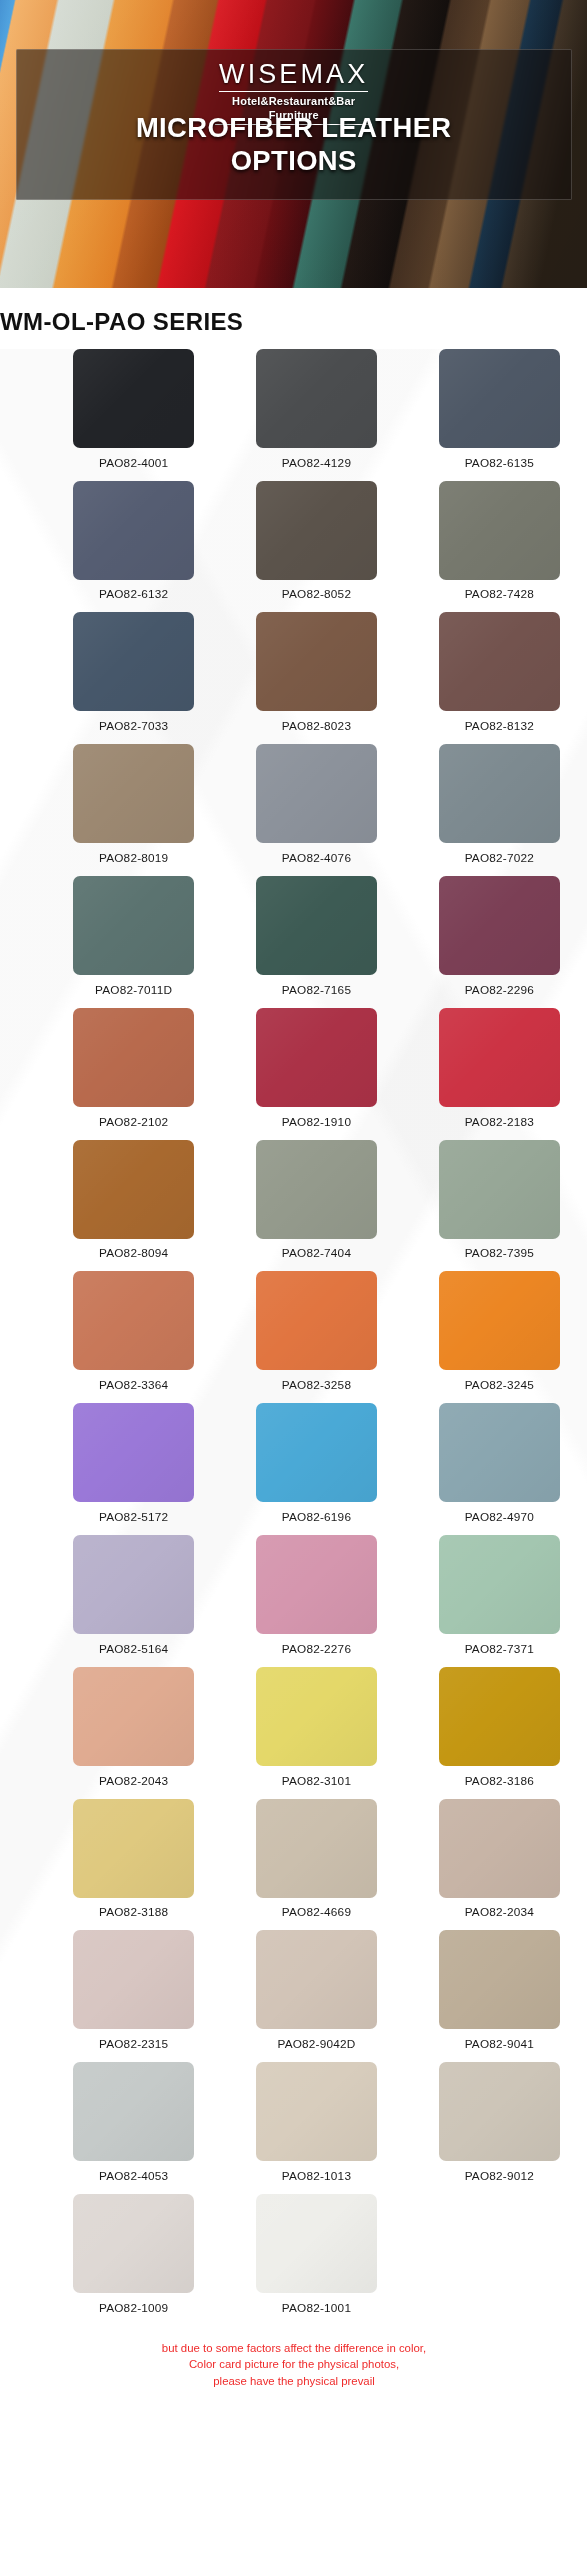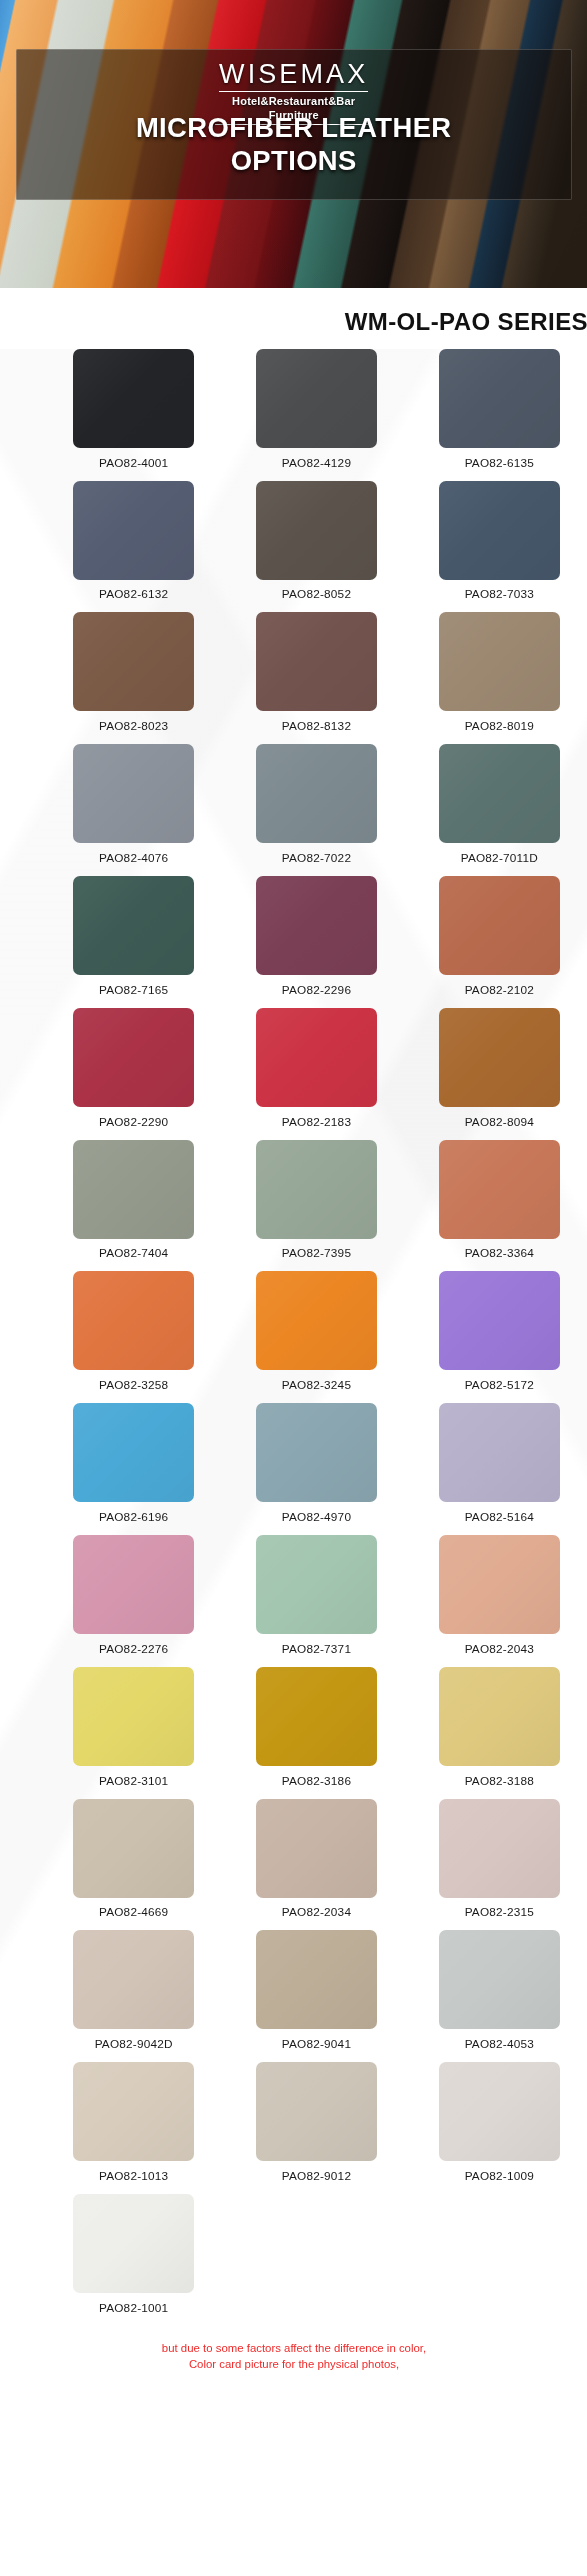--- a/index.html
+++ b/index.html
@@ -85,21 +85,21 @@
     font-weight:700;
     line-height:1.22;
     letter-spacing:0.4px;
     text-shadow:0 1.6px 3.9px rgba(0,0,0,0.85);
   }
 
   
   .series-title {
     width:588px;
     padding:20.4px 0 12.5px;
-    text-align:right;
+    text-align:left;
     color:#111111;
     font-size:24px;
     font-weight:700;
     letter-spacing:0.4px;
     background:#ffffff;
   }
 
   
   .grid-wrap { position:relative; width:588px; background:#ffffff; }
   .watermark {
@@ -192,20 +192,24 @@
       </div>
       <div class="cell">
         <div class="chip" style="background: rgb(85, 93, 114);"></div>
         <div class="chip-label">PAO82-6132</div>
       </div>
       <div class="cell">
         <div class="chip" style="background: rgb(91, 83, 75);"></div>
         <div class="chip-label">PAO82-8052</div>
       </div>
       <div class="cell">
+        <div class="chip" style="background: rgb(118, 120, 109);"></div>
+        <div class="chip-label">PAO82-7428</div>
+      </div>
+      <div class="cell">
         <div class="chip" style="background: rgb(70, 87, 106);"></div>
         <div class="chip-label">PAO82-7033</div>
       </div>
       <div class="cell">
         <div class="chip" style="background: rgb(123, 90, 70);"></div>
         <div class="chip-label">PAO82-8023</div>
       </div>
       <div class="cell">
         <div class="chip" style="background: rgb(115, 83, 78);"></div>
         <div class="chip-label">PAO82-8132</div>
@@ -233,21 +237,21 @@
       <div class="cell">
         <div class="chip" style="background: rgb(123, 63, 85);"></div>
         <div class="chip-label">PAO82-2296</div>
       </div>
       <div class="cell">
         <div class="chip" style="background: rgb(184, 106, 77);"></div>
         <div class="chip-label">PAO82-2102</div>
       </div>
       <div class="cell">
         <div class="chip" style="background: rgb(171, 50, 71);"></div>
-        <div class="chip-label">PAO82-2290</div>
+        <div class="chip-label">PAO82-1910</div>
       </div>
       <div class="cell">
         <div class="chip" style="background: rgb(204, 51, 68);"></div>
         <div class="chip-label">PAO82-2183</div>
       </div>
       <div class="cell">
         <div class="chip" style="background: rgb(168, 105, 47);"></div>
         <div class="chip-label">PAO82-8094</div>
       </div>
       <div class="cell">
@@ -349,14 +353,15 @@
       <div class="cell">
         <div class="chip" style="background: rgb(238, 238, 234);"></div>
         <div class="chip-label">PAO82-1001</div>
       </div>
     </div>
 </div>
 
 <div class="footer-note" style="color: rgb(239, 43, 43);">
   <span>but due to some factors affect the difference in color,</span>
   <span>Color card picture for the physical photos,</span>
+  <span>please have the physical prevail</span>
 </div>
 
 
 </body></html>

